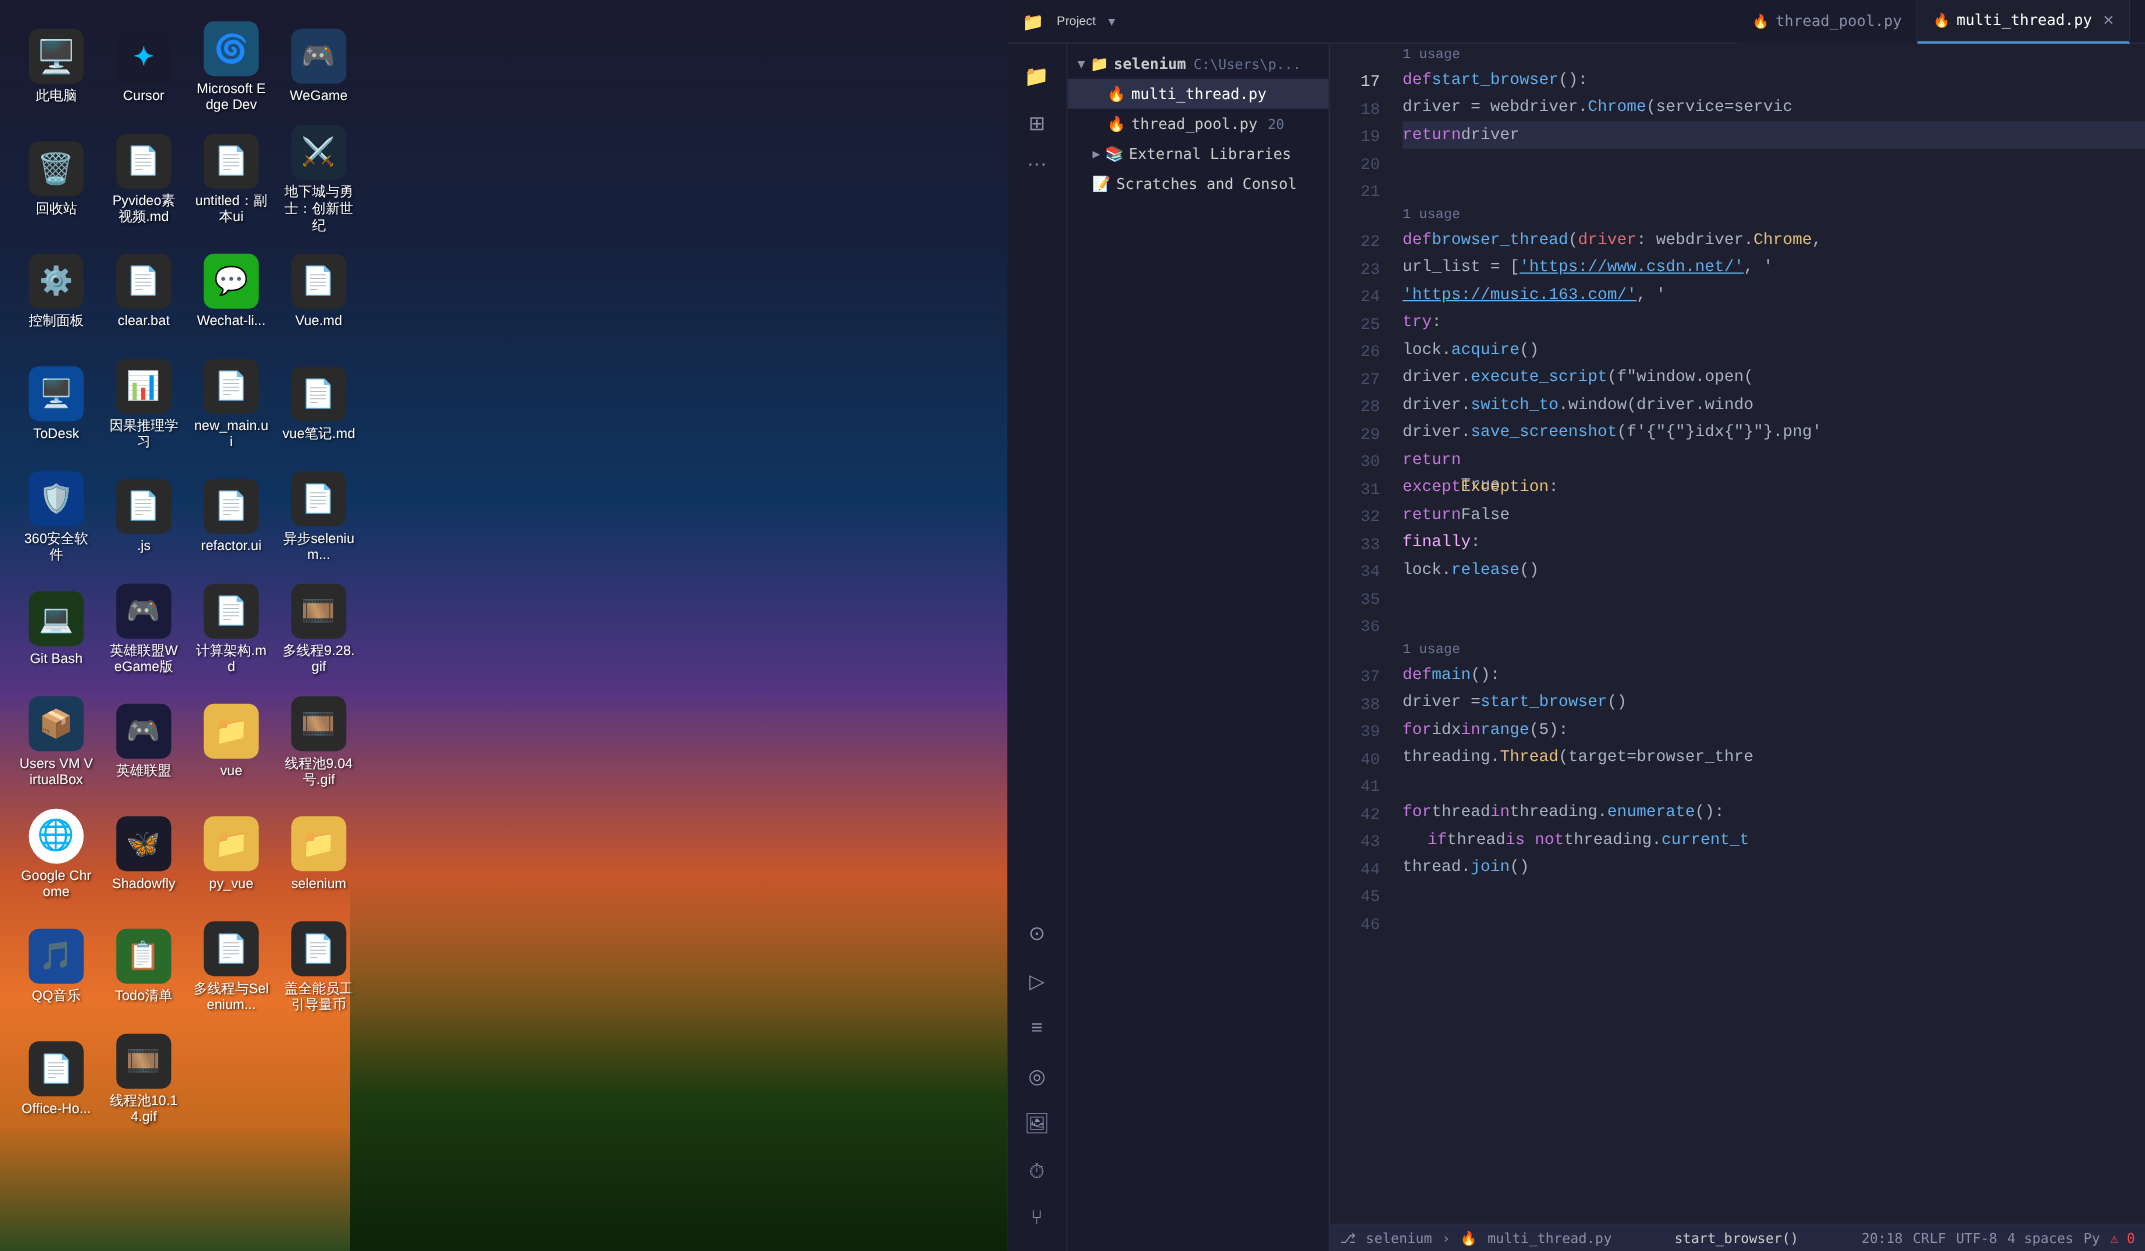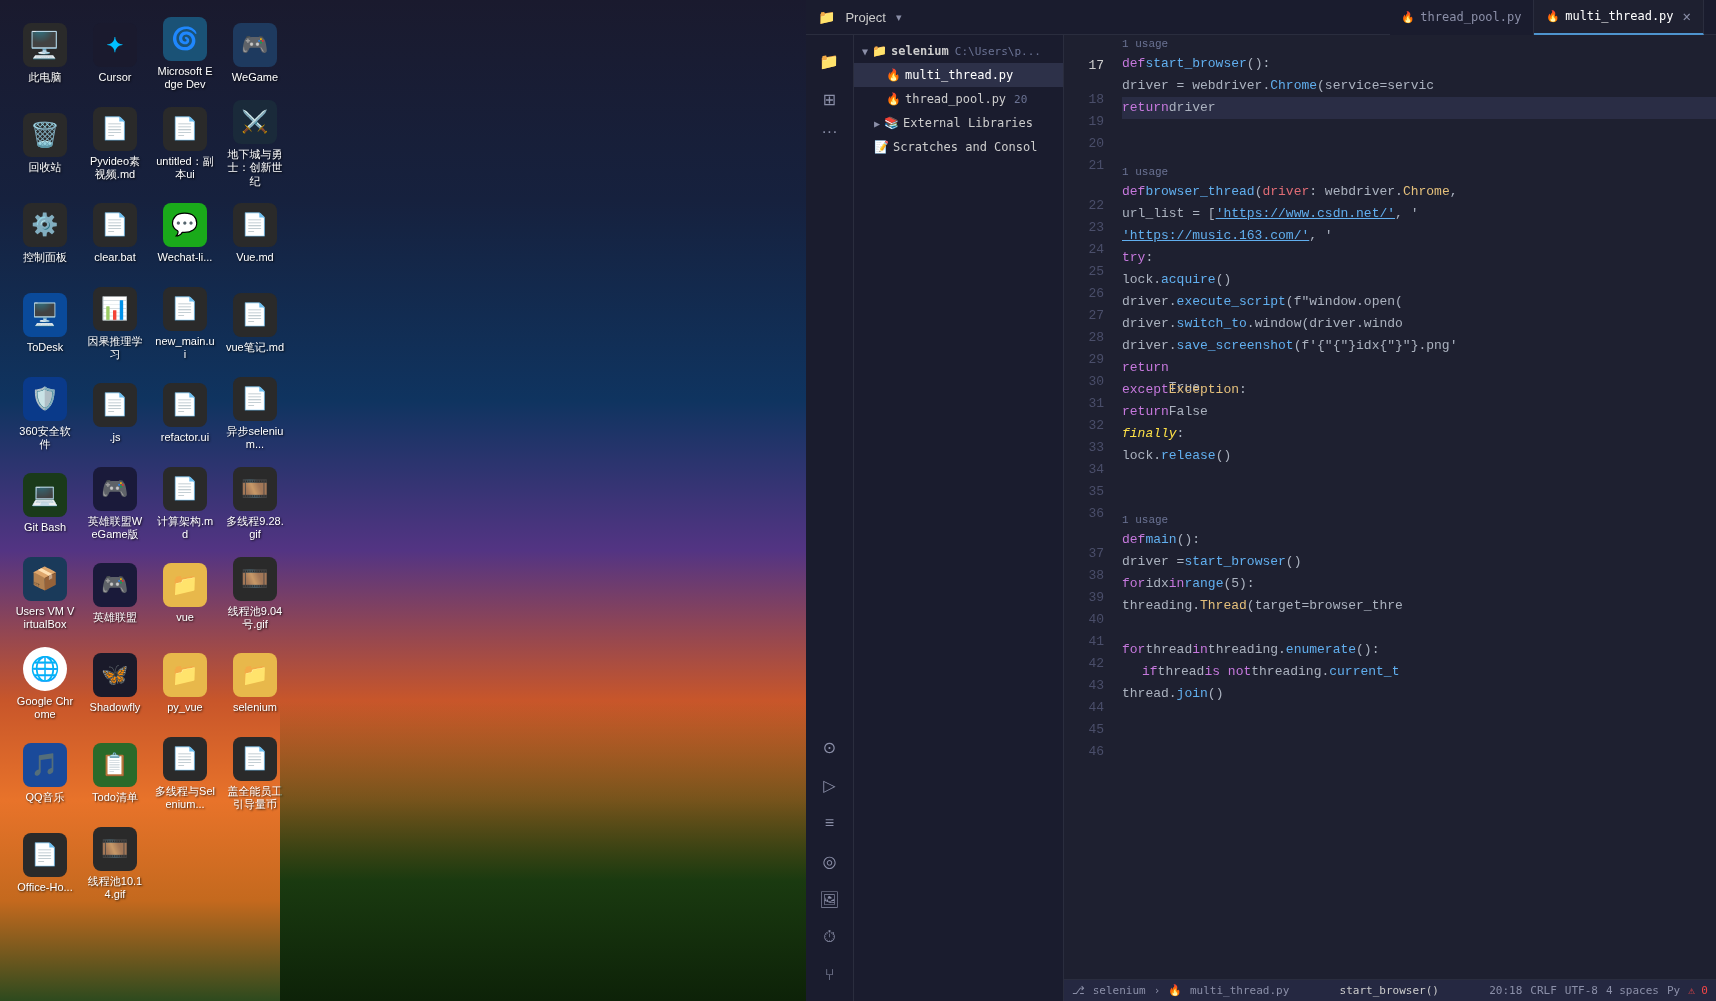--- a/index.html
+++ b/index.html
@@ -341,21 +341,21 @@
       <span class="icon-label">线程池10.14.gif</span>
     </div>
   </div>
 
   <div style="position:absolute;bottom:0;left:280px;right:910px;height:300px;background:linear-gradient(180deg, transparent 0%, #1a3a10 60%, #0d2208 100%);pointer-events:none;"></div>
 
   <div class="ide-panel">
 
     <div style="position:absolute;top:0;right:0;width:910px;height:35px;background:#1a1c2e;border-bottom:1px solid #2a2d3e;display:flex;align-items:center;padding:0 12px;gap:10px;z-index:10;">
       <span style="font-size:14px;color:#cccccc;">📁</span>
-      <span style="font-size:13px;color:#cccccc;cursor:pointer;display:flex;align-items:center;gap:3px;">Project</span>
+      <span style="font-size:10px;color:#cccccc;cursor:pointer;display:flex;align-items:center;gap:3px;">Project</span>
       <span style="font-size:11px;color:#8b8fa8;">▾</span>
       <div style="flex:1;"></div>
 
       <div style="display:flex;align-items:center;gap:0;">
         <div class="editor-tab" style="background:#1a1c2e;color:#8b8fa8;height:35px;display:flex;align-items:center;padding:0 12px;font-size:12px;border-right:1px solid #2a2d3e;gap:5px;font-family:Consolas,monospace;">
           <span style="color:#4ec9b0;font-size:11px;">🔥</span>
           <span>thread_pool.py</span>
         </div>
         <div class="editor-tab active" style="background:#1e2030;color:#ffffff;height:35px;display:flex;align-items:center;padding:0 12px;font-size:12px;border-right:1px solid #2a2d3e;gap:5px;border-bottom:2px solid #4e94ce;font-family:Consolas,monospace;">
           <span style="color:#4ec9b0;font-size:11px;">🔥</span>
@@ -412,21 +412,21 @@
           <span style="color:#cccccc;">Scratches and Consol</span>
         </div>
       </div>
 
       <div class="editor-area" style="flex:1;display:flex;flex-direction:column;background:#1e2030;overflow:hidden;">
         <div style="flex:1;display:flex;flex-direction:row;overflow:hidden;font-family:Consolas,'Courier New',monospace;font-size:13px;line-height:22px;">
 
           <div style="width:50px;background:#1e2030;color:#4a4e6a;text-align:right;padding:0 10px 0 0;flex-shrink:0;overflow:hidden;padding-top:2px;">
             <div style="height:18px;"></div>
             <div style="height:22px;display:flex;align-items:center;justify-content:flex-end;color:#cccccc;">17</div>
-            <div style="height:22px;display:flex;align-items:center;justify-content:flex-end;margin-top:12px;">18</div>
+            <div style="height:22px;display:flex;align-items:center;justify-content:flex-end;">18</div>
             <div style="height:22px;display:flex;align-items:center;justify-content:flex-end;">19</div>
             <div style="height:22px;display:flex;align-items:center;justify-content:flex-end;">20</div>
             <div style="height:22px;display:flex;align-items:center;justify-content:flex-end;">21</div>
             <div style="height:18px;"></div>
             <div style="height:22px;display:flex;align-items:center;justify-content:flex-end;">22</div>
             <div style="height:22px;display:flex;align-items:center;justify-content:flex-end;">23</div>
             <div style="height:22px;display:flex;align-items:center;justify-content:flex-end;">24</div>
             <div style="height:22px;display:flex;align-items:center;justify-content:flex-end;">25</div>
             <div style="height:22px;display:flex;align-items:center;justify-content:flex-end;">26</div>
             <div style="height:22px;display:flex;align-items:center;justify-content:flex-end;">27</div>
@@ -545,21 +545,21 @@
                 <span style="color:#e5c07b;">Exception</span>
                 <span style="color:#abb2bf;">:</span>
             </div>
 
             <div style="height:22px;display:flex;align-items:center;">
               <span style="color:#c678dd;">        return </span>
                 <span style="color:#abb2bf;">False</span>
             </div>
 
             <div style="height:22px;display:flex;align-items:center;">
-              <span style="color:#fde047;font-style:italic;">    finally</span>
+              <span style="color:#f0abfc;">    finally</span>
                 <span style="color:#abb2bf;">:</span>
             </div>
 
             <div style="height:22px;display:flex;align-items:center;">
               <span style="color:#abb2bf;">        lock.</span>
                 <span style="color:#61afef;">release</span>
                 <span style="color:#abb2bf;">()</span>
             </div>
 
             <div style="height:22px;"></div>

